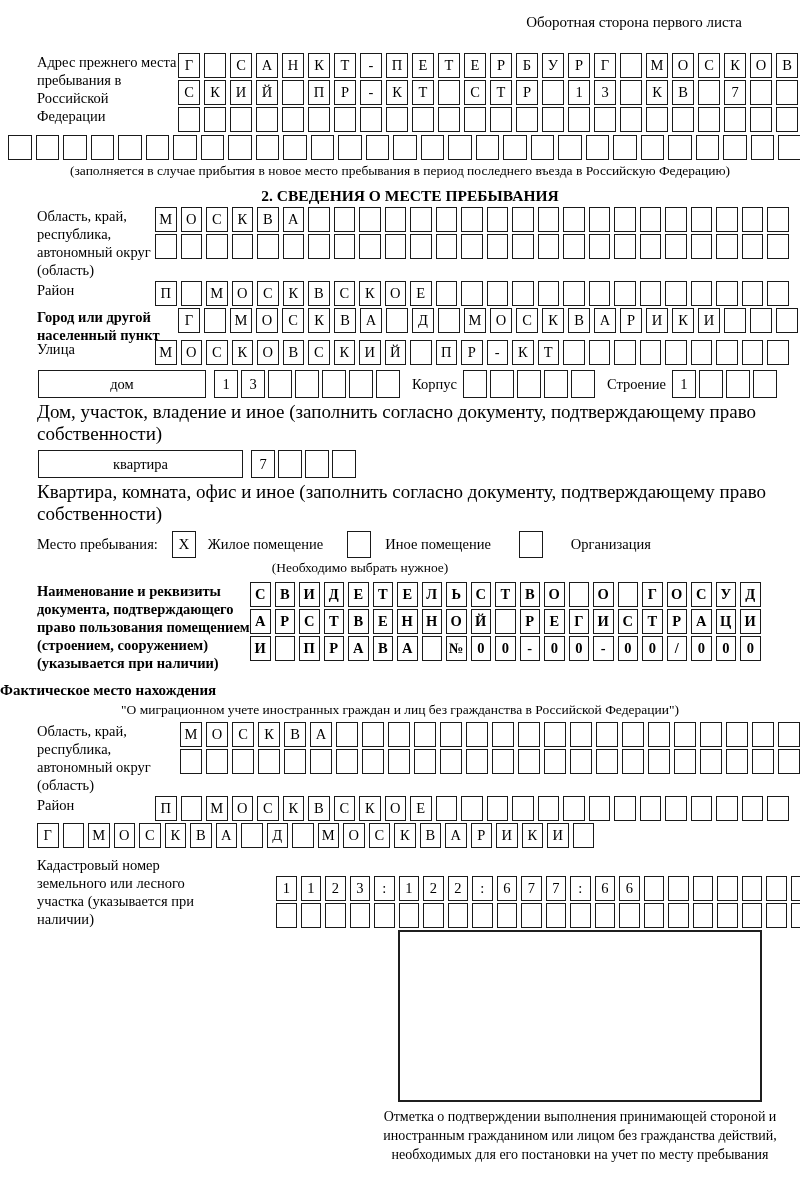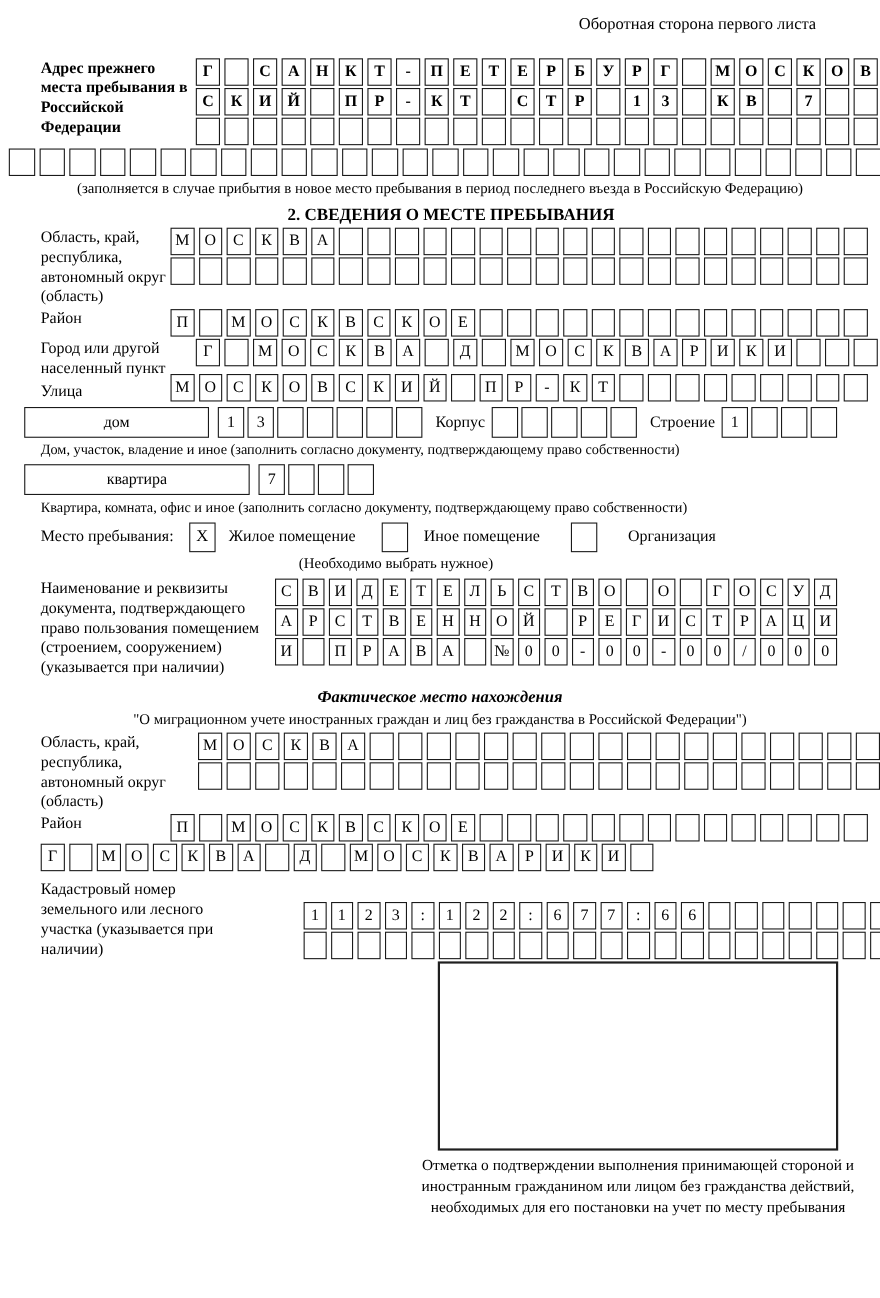--- a/index.html
+++ b/index.html
@@ -5,77 +5,77 @@
   html,body{margin:0;padding:0;background:#fff;}
   .page{
     width:800px;height:1180px;background:#ffffff;overflow:hidden;
     font-family:"Liberation Serif","DejaVu Serif",serif;color:#000000;
     position:relative;box-sizing:border-box;
   }
   .header-note{ text-align:right; padding:14px 58px 0 0; font-size:15px; }
 
   .field-row{ display:flex; align-items:flex-start; padding-left:37px; margin-top:2px; }
   .flabel{ font-size:14.5px; line-height:18px; flex:none; overflow:visible; }
-  .clamp{ height:28px; }
+  .clamp{ height:28px;font-weight:bold; }
   .lw141{width:141px}.lw118{width:118px}.lw213{width:213px}
   .lw143{width:143px}.lw191{width:191px}.lw195{width:195px}
 
   .cellcol{ display:flex; flex-direction:column; gap:2px; }
   .cellrow{ display:flex; gap:4px; --cw:22px; --ch:25px; }
   .cell{
     flex:none; width:var(--cw); height:var(--ch);
     border:1.6px solid #1a1a1a; box-sizing:border-box;
     display:flex; align-items:center; justify-content:center;
     font-size:14.5px; line-height:1;
   }
   .w25{--cw:21.5px} .w29{--cw:23.5px} .w21{--cw:20.5px} .w23x{--cw:20.5px}
   .full29{ padding-left:8px; margin-top:3px; }
 
-  .note{ font-size:13px; padding-left:37px; margin-top:3px; }
+  .note{ font-size:19px; padding-left:37px; margin-top:3px; }
   .note-center{ font-size:13.5px; text-align:center; margin-top:3px; }
   .sec-title{ text-align:center; font-weight:bold; font-size:15.5px; margin-top:8px;padding-left:20px; }
-  .sub-title{ text-align:center; font-weight:bold; font-size:15px; margin-top:10px;font-style:italic; }
-
-  .house-row{ display:flex; align-items:center; padding-left:22px; margin-top:5px; }
+  .sub-title{ font-weight:bold; font-size:15px; margin-top:10px; }
+
+  .house-row{ display:flex; align-items:center; padding-left:38px; margin-top:5px; }
   .wide-box{
     border:1.6px solid #1a1a1a; height:28px; box-sizing:border-box;
     display:flex; align-items:center; justify-content:center; font-size:14.5px;
   }
   .dom-box{width:168px} .kv-box{width:205px}
   .house-cells{ --cw:24px; --ch:28px; gap:3px; margin-left:8px; }
   .inline-label{ font-size:14.5px; margin:0 6px 0 12px; }
 
   .stay-row{ display:flex; align-items:center; padding-left:37px; margin-top:6px; font-size:14.5px; }
   .checkbox{
     width:24px; height:27px; border:1.6px solid #1a1a1a; box-sizing:border-box;
     display:flex; align-items:center; justify-content:center; font-size:15px; flex:none;
   }
   .g14{margin-left:14px}.g12{margin-left:12px}.g24{margin-left:24px}.g28{margin-left:28px}
   .choose-note{ width:720px; text-align:center; font-size:13.5px; margin-top:2px; }
 
-  .doc-row{ margin-top:6px; }
+  .doc-row{ margin-top:6px;font-weight:bold; }
   .cad-col{ margin-top:20px; }
 
   .stamp-box{
     width:364px; height:172px; border:2px solid #1f1f1f; box-sizing:border-box;
     margin-left:398px; margin-top:2px; background:#fff;
   }
   .stamp-note{
     width:400px; margin-left:380px; margin-top:5px;
     text-align:center; font-size:14px; line-height:19px;
   }
 </style>
 </head>
 <body>
 
 <div class="page">
 
   <div class="header-note">Оборотная сторона первого листа</div>
 
-  <div class="field-row" style="margin-top:22px;font-weight:bold;">
+  <div class="field-row" style="margin-top:22px;">
     <div class="flabel lw141">Адрес прежнего места пребывания в Российской Федерации</div>
     <div class="cellcol">
       <div class="cellrow">
           <span class="cell">Г</span>
           <span class="cell"></span>
           <span class="cell">С</span>
           <span class="cell">А</span>
           <span class="cell">Н</span>
           <span class="cell">К</span>
           <span class="cell">Т</span>
@@ -300,21 +300,21 @@
         <span class="cell">Р</span>
         <span class="cell">И</span>
         <span class="cell">К</span>
         <span class="cell">И</span>
         <span class="cell"></span>
         <span class="cell"></span>
         <span class="cell"></span>
       </div>
   </div>
 
-  <div class="field-row" style="margin-top:4px;align-items:flex-end;">
+  <div class="field-row" style="margin-top:4px;">
     <div class="flabel lw118">Улица</div>
     <div class="cellrow w25">
         <span class="cell">М</span>
         <span class="cell">О</span>
         <span class="cell">С</span>
         <span class="cell">К</span>
         <span class="cell">О</span>
         <span class="cell">В</span>
         <span class="cell">С</span>
         <span class="cell">К</span>

